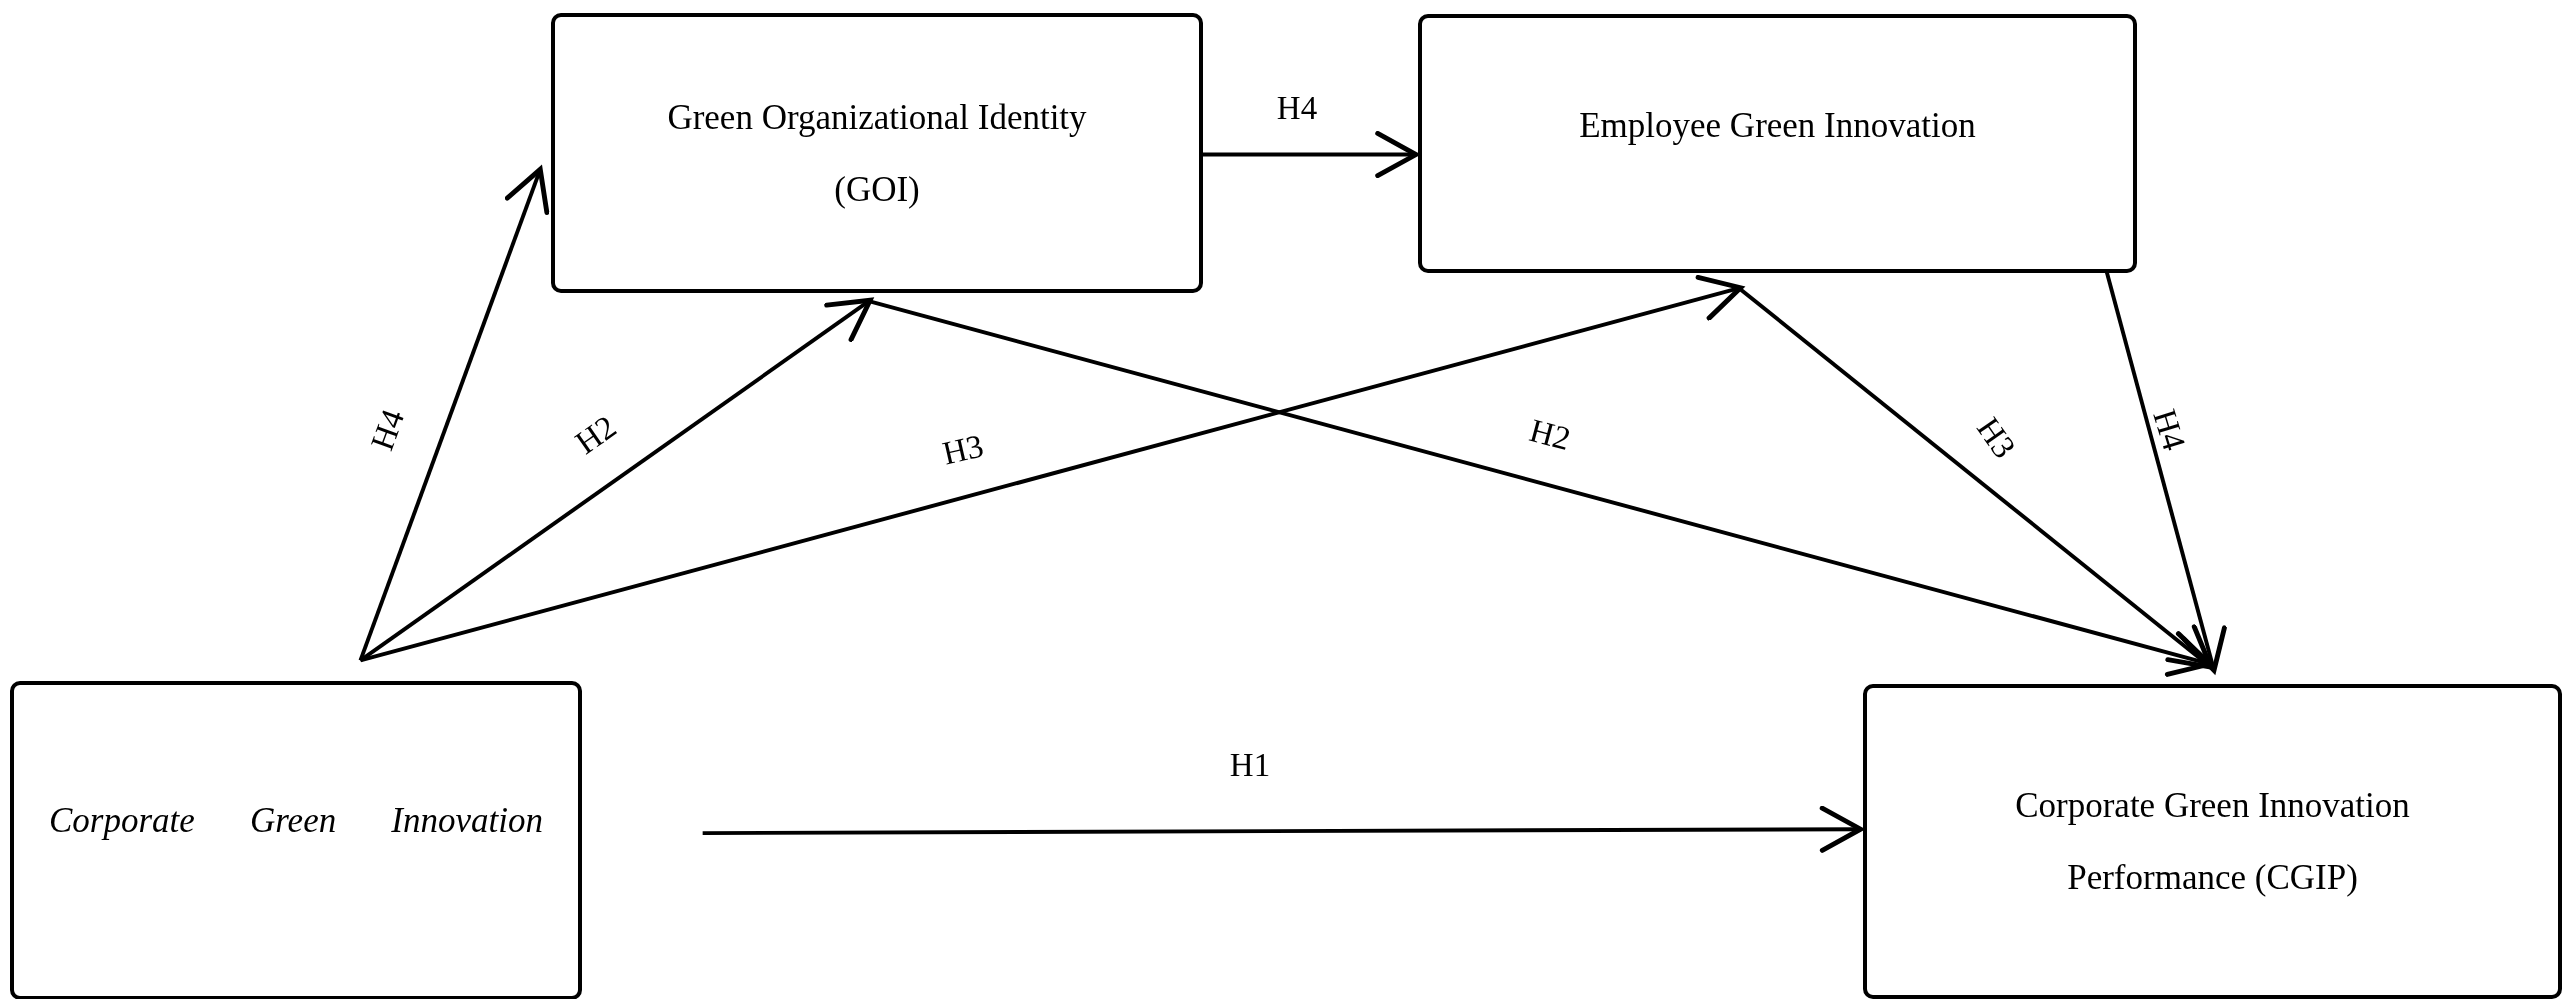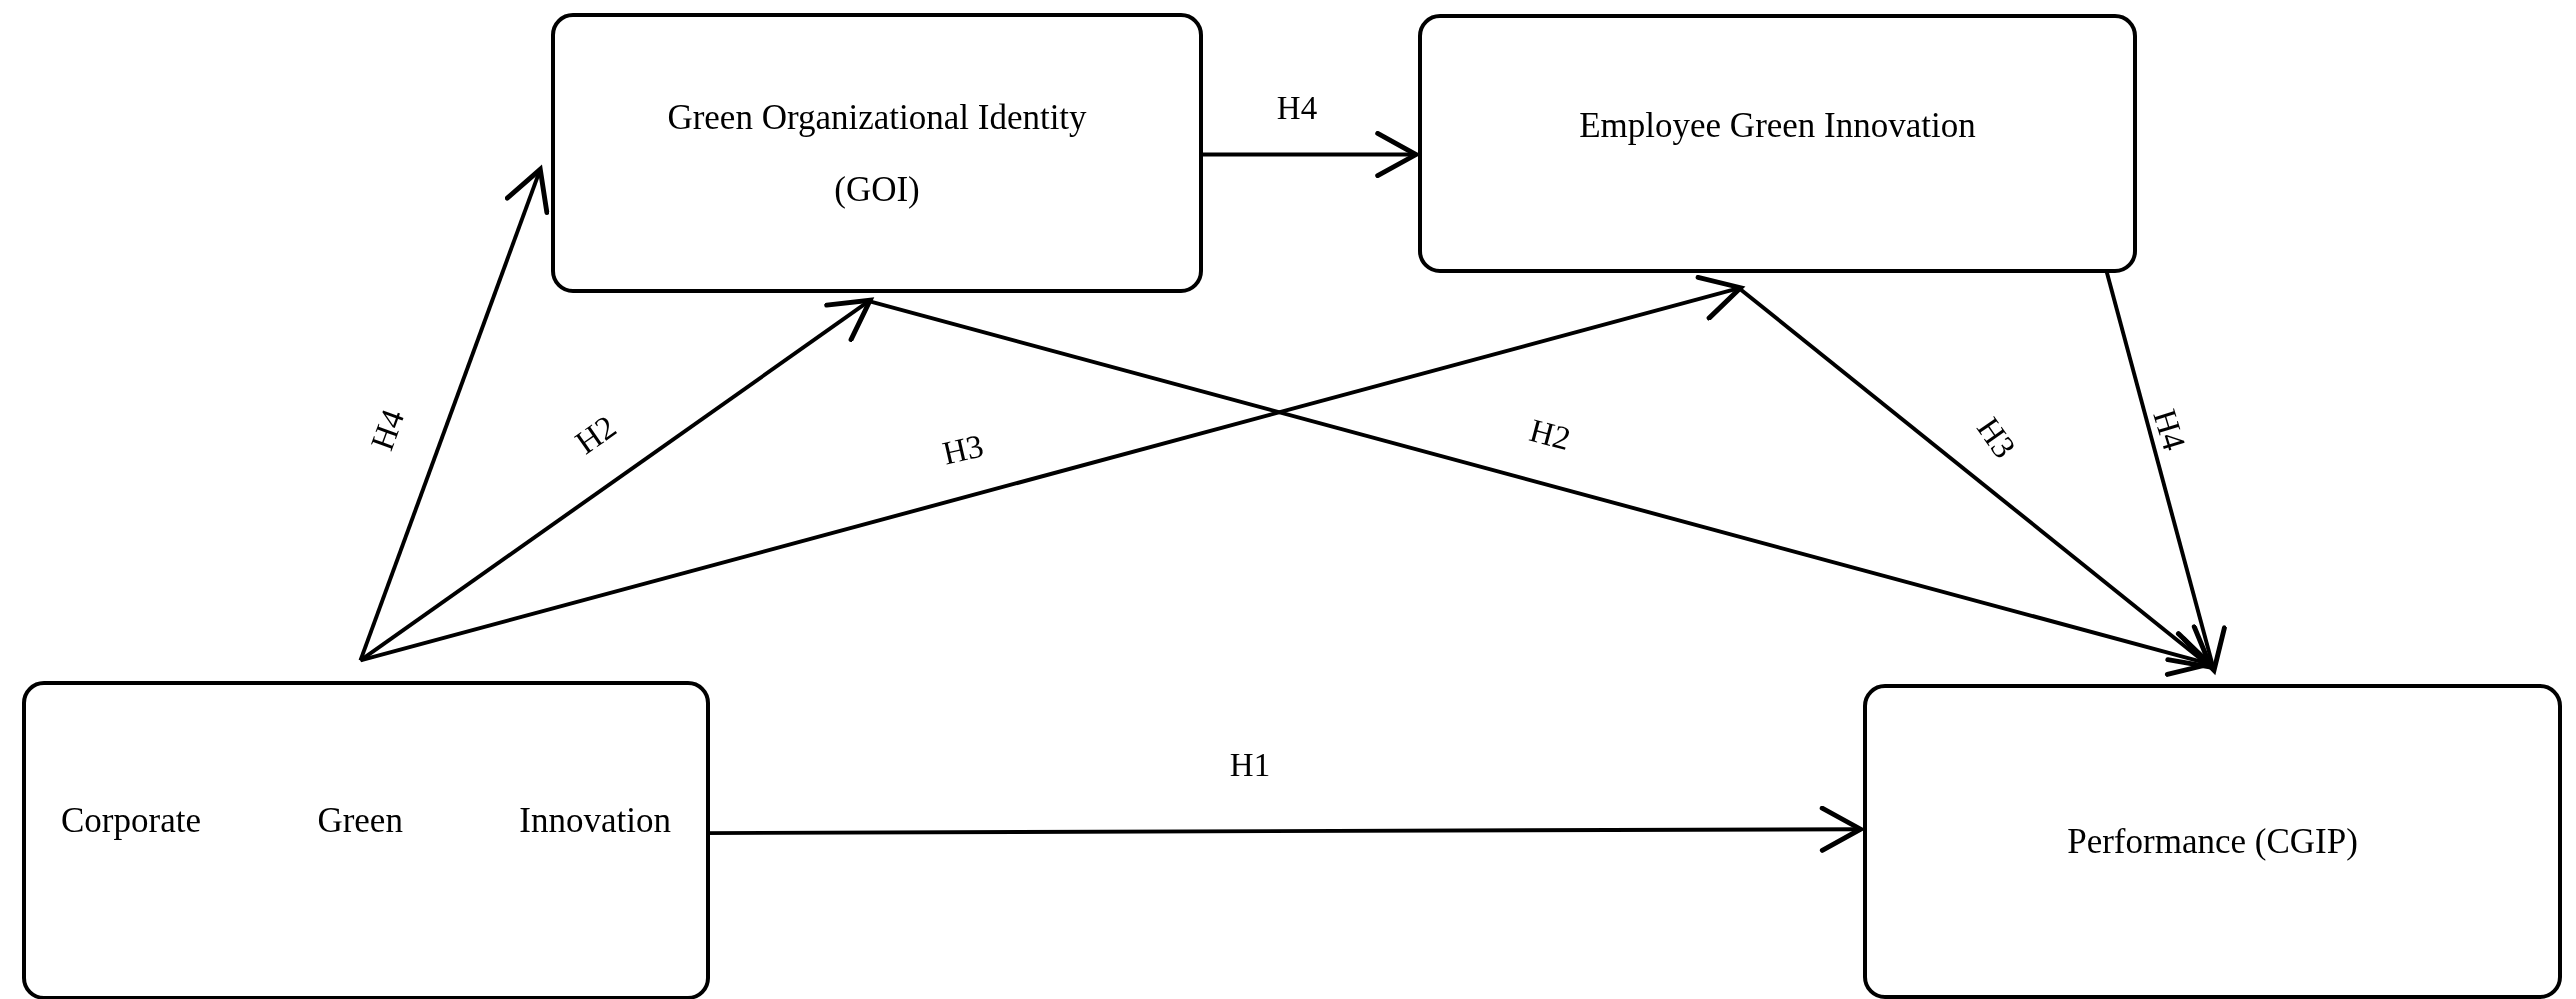--- a/index.html
+++ b/index.html
@@ -1,21 +1,21 @@
 <!DOCTYPE html>
 <html style="font-size:10.4px"><head>
 <meta charset="utf-8">
 <style>
   html,body{margin:0;padding:0;background:#ffffff;}
   body{width:2576px;height:1000px;position:relative;overflow:hidden;
        font-family:"Liberation Serif","DejaVu Serif",serif;color:#000;}
   #stage{position:absolute;inset:0;width:2576px;height:1000px;}
   svg.layer{position:absolute;left:0;top:0;width:2576px;height:1000px;}
   .node{position:absolute;box-sizing:border-box;border:4.6px solid #000;
-        border-radius:22px;background:#fff;display:flex;flex-direction:column;
+        border-radius:10px;background:#fff;display:flex;flex-direction:column;
         justify-content:center;}
   .node .ln{font-size:35px;line-height:1.0;white-space:pre;}
   .node.center .ln{text-align:center;padding:0 26px;}
   .node.center .ln.l1{margin-bottom:37px;}
   .node.just{padding:0 35px;}
   .node.just .ln.l1{display:flex;justify-content:space-between;margin-bottom:40px;}
   .node.just .ln.l2{text-align:left;}
   .elabel{position:absolute;font-size:33px;line-height:1;white-space:pre;
           transform-origin:50% 50%;}
 </style>
@@ -43,24 +43,25 @@
   </svg>
 
   <div id="nodes">
       <div class="node center" style="left: 551px; top: 13px; width: 652px; height: 280px;">
         <div class="ln l1">Green Organizational Identity</div>
         <div class="ln l2">(GOI)</div>
       </div>
       <div class="node center" style="left: 1418px; top: 14.3px; width: 719px; height: 259px;">
         <div class="ln l1">Employee Green Innovation</div>
       </div>
-      <div class="node just" style="left: 22px; top: 681px; width: 688px; height: 319px;">
+      <div class="node just" style="left: 10px; top: 681px; width: 572px; height: 319px; font-style: italic;">
         <div class="ln l1"><span>Corporate</span><span>Green</span><span>Innovation</span></div>
       </div>
       <div class="node center" style="left: 1863px; top: 684px; width: 699px; height: 315px;">
+        <div class="ln l1">Corporate Green Innovation</div>
         <div class="ln l2">Performance (CGIP)</div>
       </div>
     </div>
   <div id="labels">
       <div class="elabel" style="left: 1250px; top: 765px; transform: translate(-50%, -50%) rotate(0deg); font-family: Liberation Serif, serif;">H1</div>
       <div class="elabel" style="left: 596px; top: 435px; transform: translate(-50%, -50%) rotate(-35deg);">H2</div>
       <div class="elabel" style="left: 388px; top: 430px; transform: translate(-50%, -50%) rotate(-70deg);">H4</div>
       <div class="elabel" style="left: 963px; top: 450px; transform: translate(-50%, -50%) rotate(-13deg);">H3</div>
       <div class="elabel" style="left: 1297px; top: 108px; transform: translate(-50%, -50%) rotate(0deg);">H4</div>
       <div class="elabel" style="left: 1550px; top: 435px; transform: translate(-50%, -50%) rotate(15deg);">H2</div>

